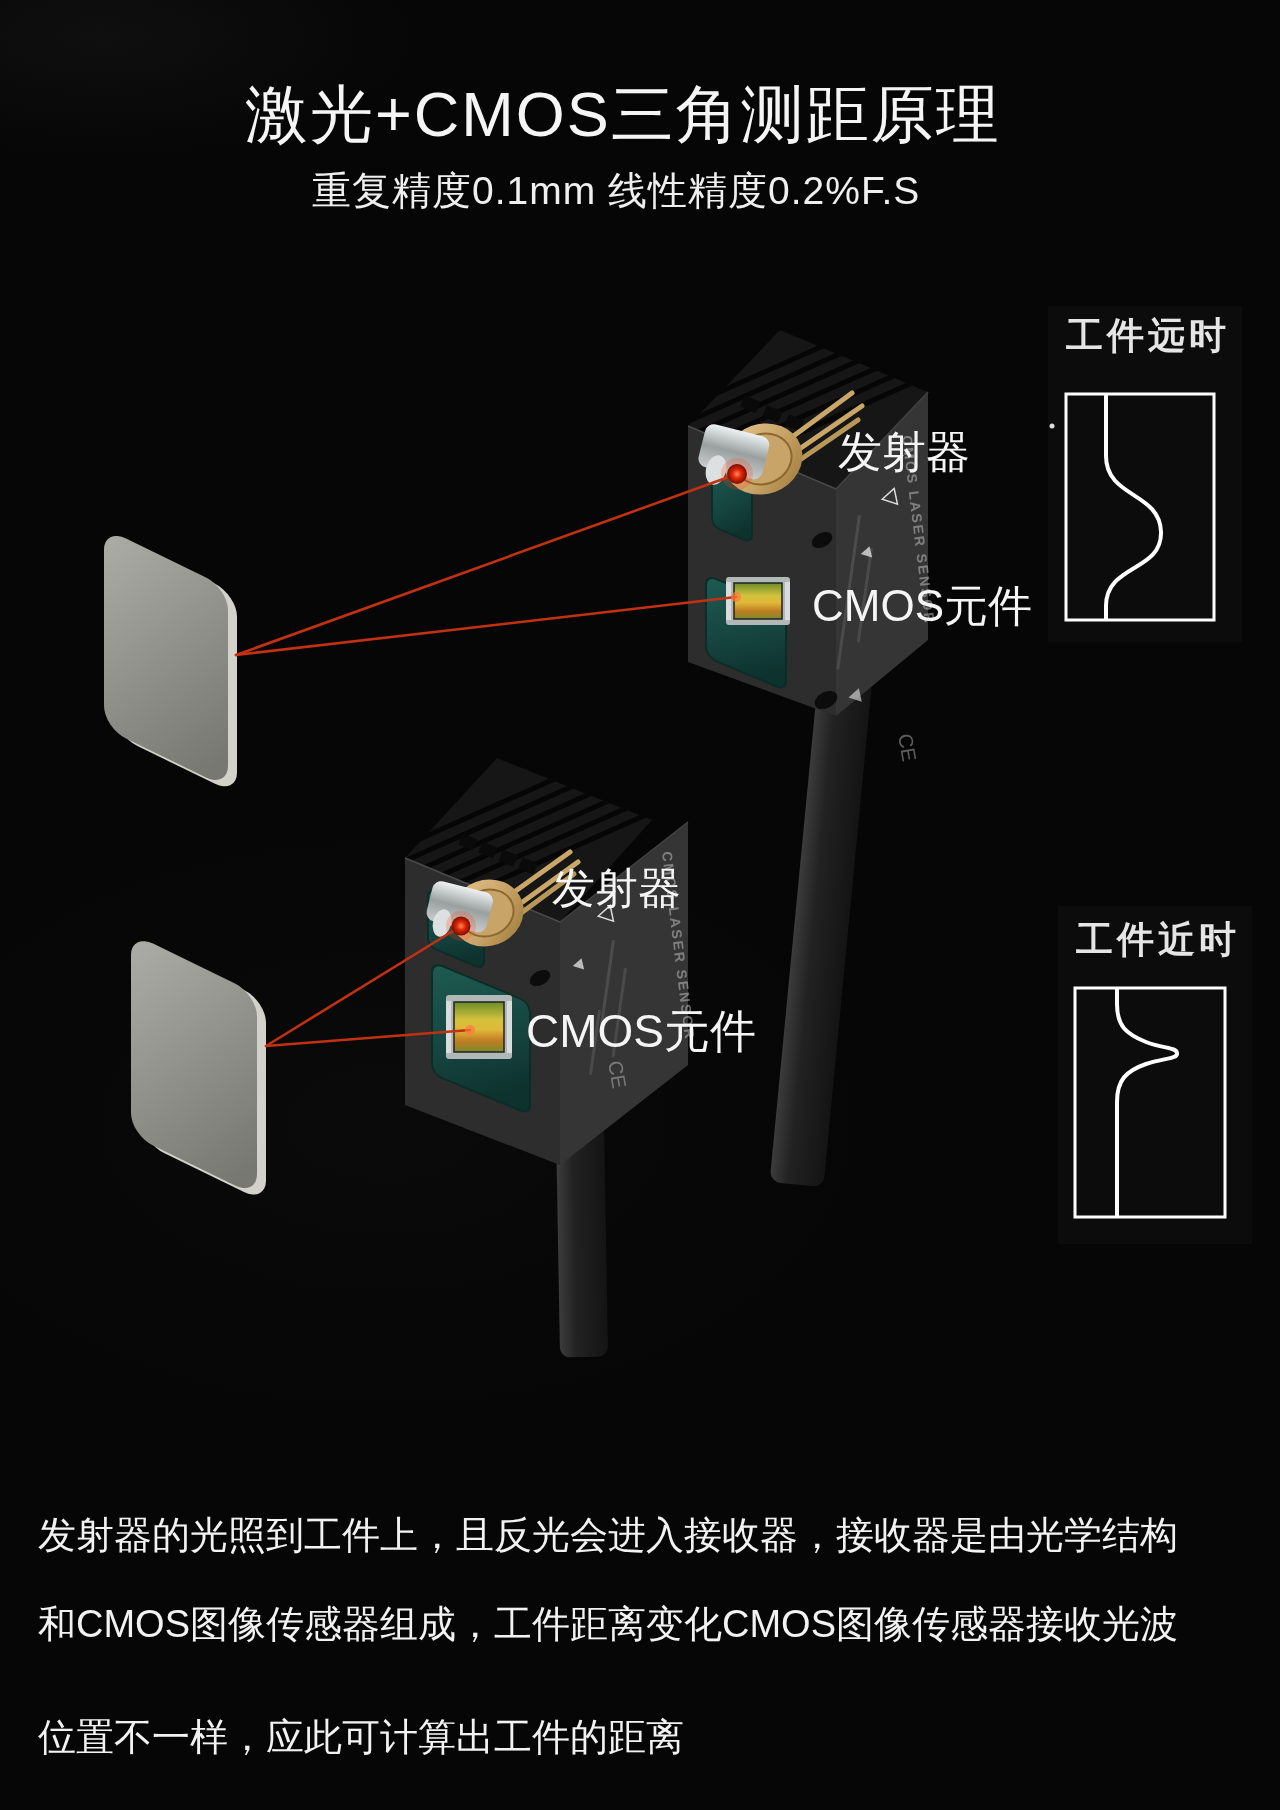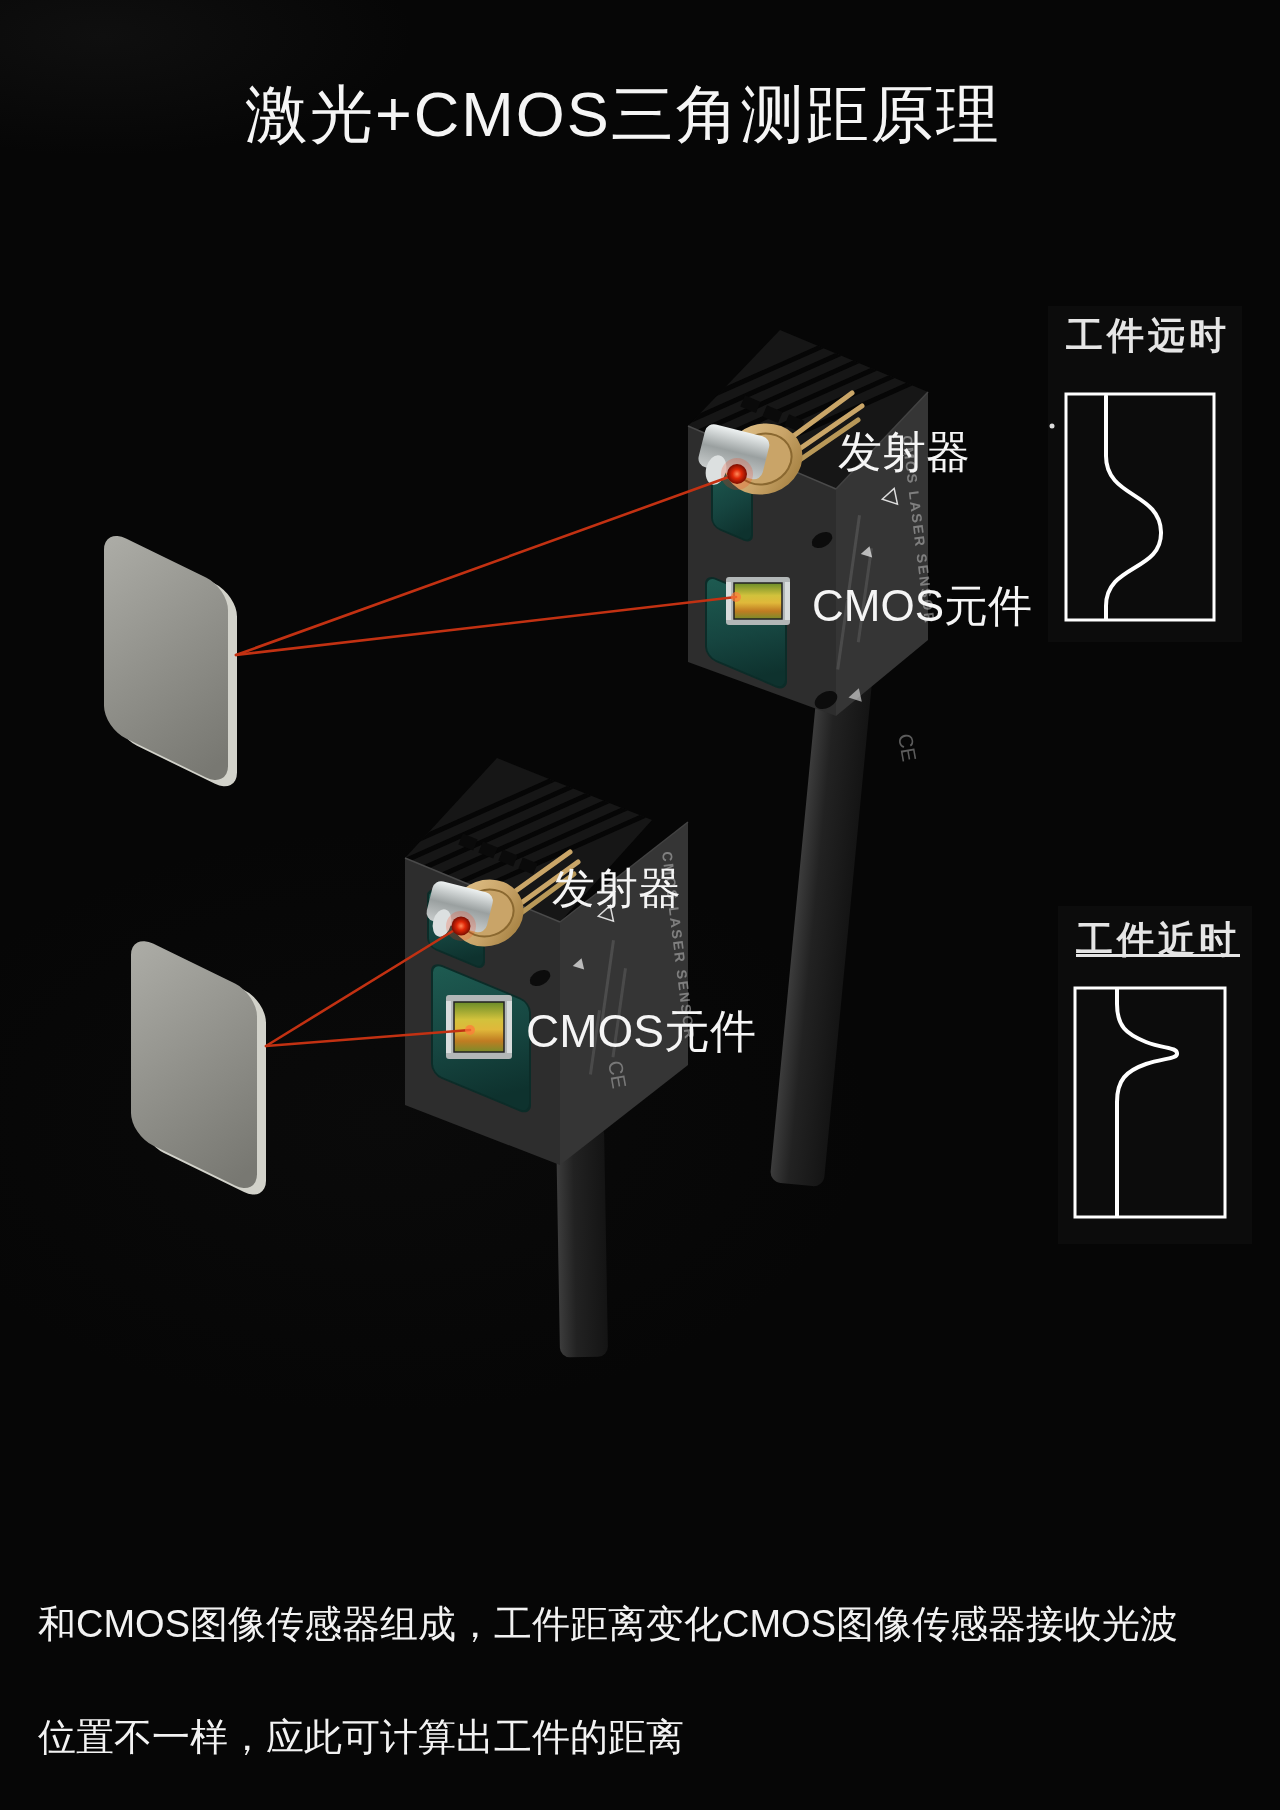--- a/index.html
+++ b/index.html
@@ -13,21 +13,21 @@
   .label{position:absolute;color:#f5f5f5;white-space:nowrap;line-height:1.1;}
   .title{left:245px;top:80px;font-size:63px;font-weight:normal;letter-spacing:2px;}
   .subtitle{left:312px;top:170px;font-size:39px;font-weight:normal;letter-spacing:1px;color:#efefef;}
   .part-label{font-weight:normal;}
   .emitter-top{left:838px;top:428px;font-size:44px;}
   .cmos-top{left:812px;top:582px;font-size:44px;}
   .emitter-bottom{left:552px;top:865px;font-size:43px;}
   .cmos-bottom{left:526px;top:1006px;font-size:46px;}
   .panel-title{font-size:37px;font-weight:bold;letter-spacing:4px;color:#e5e5e5;}
   .panel-title-far{left:1066px;top:316px;}
-  .panel-title-near{left:1076px;top:920px;text-decoration:underline;}
+  .panel-title-near{left:1076px;top:920px;}
   .para-line{position:absolute;left:38px;color:#f2f2f2;font-size:38px;white-space:nowrap;}
   .para-1{top:1510px;} .para-2{top:1599px;} .para-3{top:1712px;}
 </style>
 </head>
 <body>
 
 <div id="stage">
 
 <svg width="1280" height="1810" viewBox="0 0 1280 1810">
   <defs>
@@ -216,25 +216,27 @@
     <circle cx="737" cy="474" r="16" fill="#ff3c14" opacity="0.22"></circle>
     <circle cx="737" cy="474" r="10" fill="url(#dotGrad)"></circle>
     <circle cx="461" cy="926" r="15" fill="#ff3c14" opacity="0.22"></circle>
     <circle cx="461" cy="926" r="9.5" fill="url(#dotGrad)"></circle>
     <circle cx="736" cy="597" r="5" fill="#ff7a3a" opacity="0.7"></circle>
     <circle cx="470" cy="1030" r="5" fill="#ff7a3a" opacity="0.7"></circle>
   </g>
 </svg>
 
 <div class="label title">激光+CMOS三角测距原理</div>
+<div class="label subtitle">重复精度0.1mm 线性精度0.2%F.S</div>
 
 <div class="label part-label emitter-top">发射器</div>
 <div class="label part-label cmos-top">CMOS元件</div>
 <div class="label part-label emitter-bottom">发射器</div>
 <div class="label part-label cmos-bottom">CMOS元件</div>
 
 <div class="label panel-title panel-title-far">工件远时</div>
 <div class="label panel-title panel-title-near">工件近时</div>
 
+<div class="para-line para-1">发射器的光照到工件上，且反光会进入接收器，接收器是由光学结构</div>
 <div class="para-line para-2">和CMOS图像传感器组成，工件距离变化CMOS图像传感器接收光波</div>
 <div class="para-line para-3">位置不一样，应此可计算出工件的距离</div>
 
 </div>
 
 </body></html>

